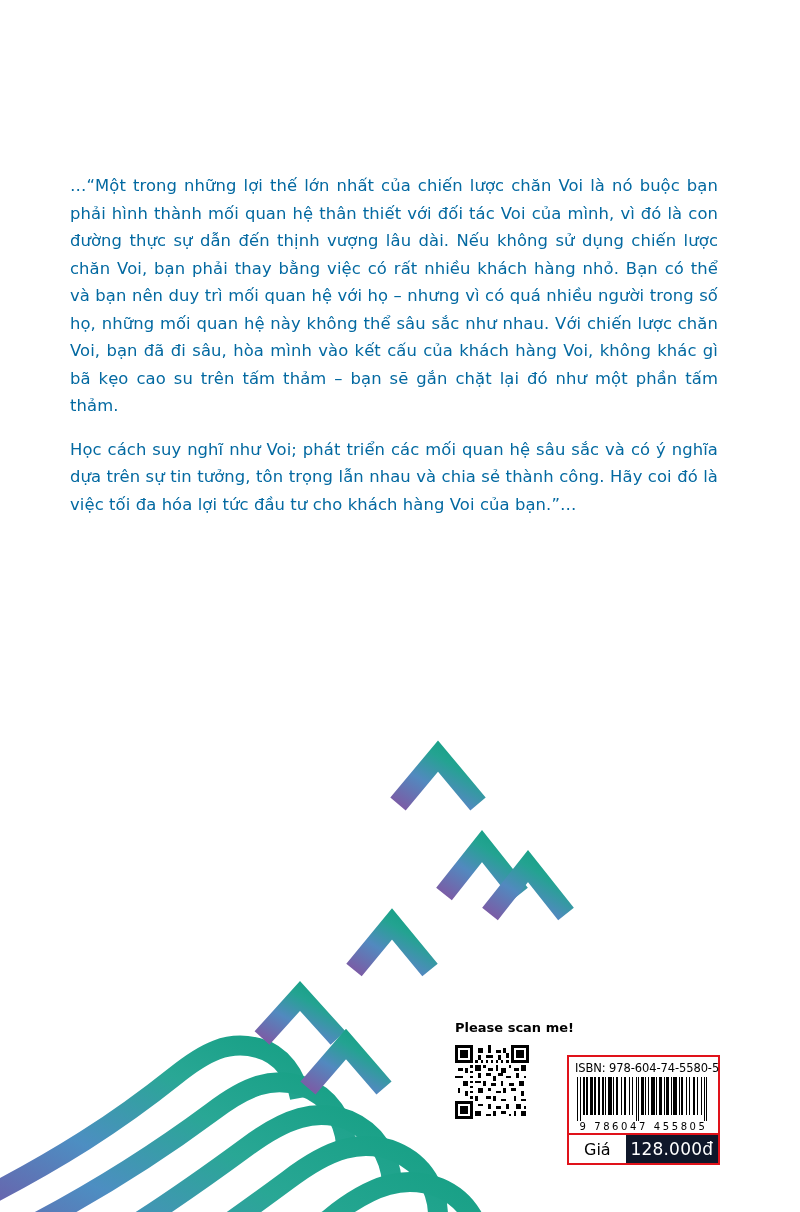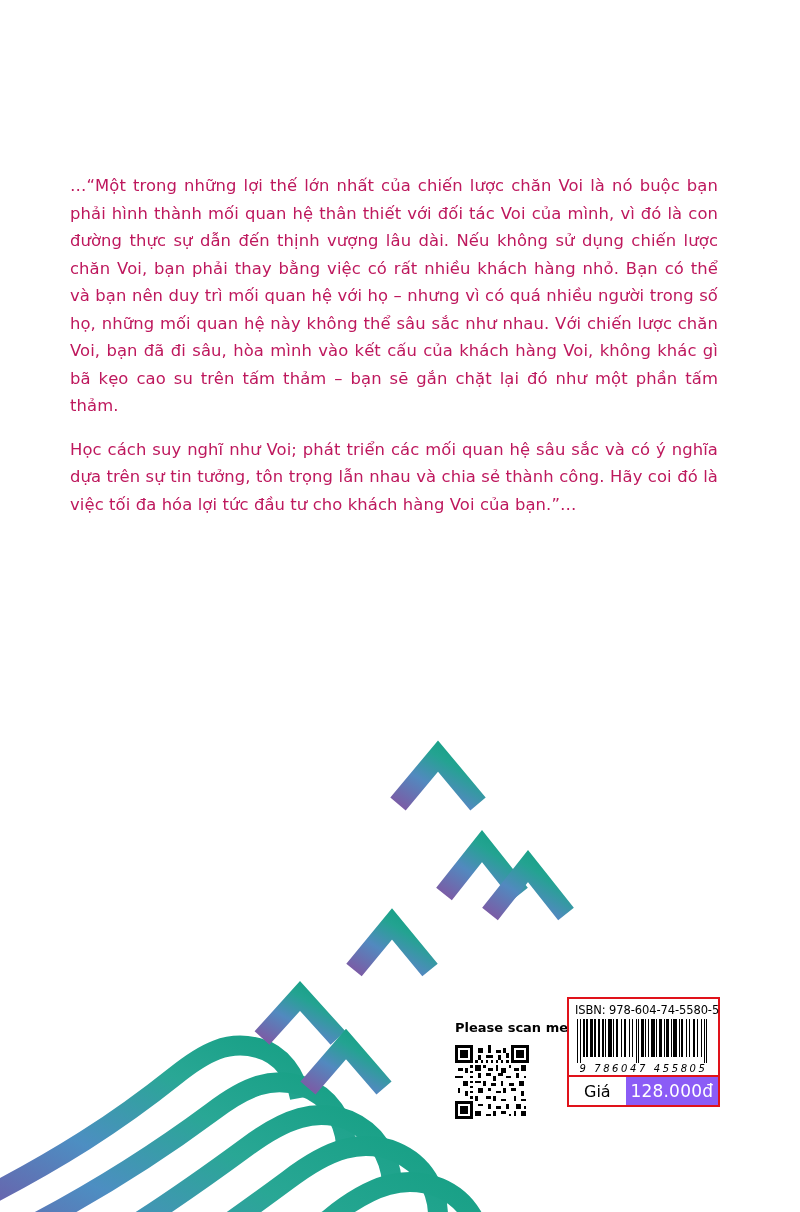--- a/index.html
+++ b/index.html
@@ -23,21 +23,21 @@
     top: 172px;
     width: 648px;
   }
   .para {
     font-family: "DejaVu Sans", sans-serif;
     font-size: 16.4px;
     line-height: 27.5px;
     text-align: justify;
     text-justify: inter-word;
     letter-spacing: 0.1px;
-    color: #be185d;
+    color: #0369a1;
     margin: 0;
   }
   .para + .para { margin-top: 16px; }
 
   
   #artwork {
     position: absolute;
     left: 0;
     top: 520px;
     width: 620px;
@@ -62,40 +62,39 @@
   }
   #qr {
     width: 74px;
     height: 74px;
     display: block;
   }
 
   #isbn-block {
     position: absolute;
     left: 567px;
-    top: 997px;
+    top: 1055px;
     width: 153px;
     border: 2px solid #e0121a;
     box-sizing: border-box;
     background: #fff;
   }
   #isbn-text {
     font-family: "DejaVu Sans", sans-serif;
     font-size: 11.5px;
     color: #000;
     padding: 4px 0 2px 6px;
     letter-spacing: -0.1px;
     white-space: nowrap;
   }
   #barcode-wrap {
     position: relative;
     height: 56px;
     padding: 0 6px;
     box-sizing: border-box;
-    font-style: italic;
   }
   #barcode {
     display: block;
     width: 100%;
     height: 44px;
   }
   #barcode-digits {
     font-family: "DejaVu Sans", sans-serif;
     font-size: 10px;
     letter-spacing: 2.6px;
@@ -113,21 +112,21 @@
   #price-label {
     font-family: "DejaVu Sans", sans-serif;
     font-size: 16px;
     color: #000;
     padding: 0 15px;
     display: flex;
     align-items: center;
   }
   #price-value {
     flex: 1;
-    background: #8b5cf6;
+    background: #0f172a;
     color: #fff;
     font-family: "DejaVu Sans", sans-serif;
     font-size: 17px;
     display: flex;
     align-items: center;
     justify-content: center;
     letter-spacing: 0.2px;
   }
 </style>
 </head>

